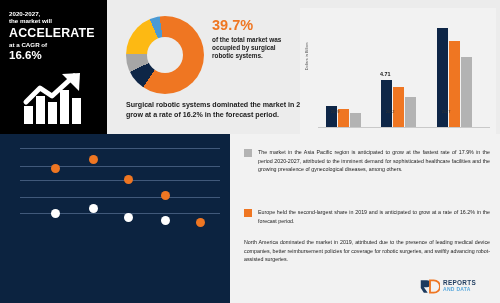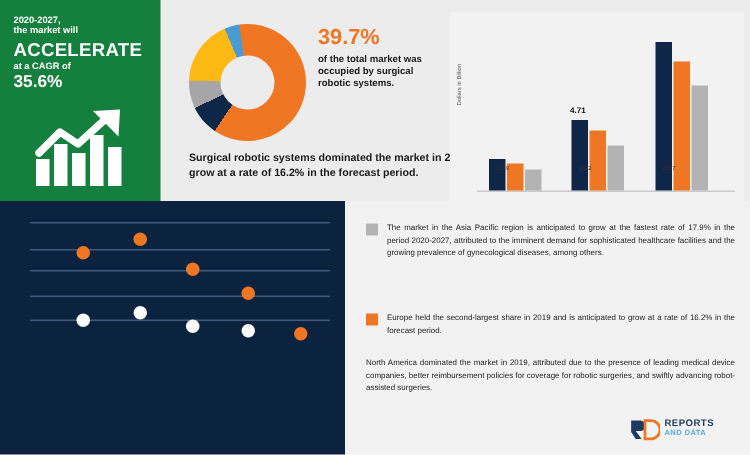--- a/index.html
+++ b/index.html
@@ -6,21 +6,21 @@
   body{
     width:500px;height:303px;
     font-family:"Liberation Sans", sans-serif;
     background:#ffffff;
     overflow:hidden;
   }
   .page{position:relative;width:500px;height:303px;}
 
   
   .top-band{position:absolute;left:0;top:0;width:500px;height:134px;background:#ececec;}
-  .orange-panel{position:absolute;left:0;top:0;width:107px;height:134px;background:#15803d;}
+  .orange-panel{position:absolute;left:0;top:0;width:107px;height:134px;background:#000000;}
 
   .op-txt{position:absolute;left:9px;top:10px;width:92px;color:#fff;line-height:1.18;}
   .op-l1{font-size:6.2px;font-weight:700;}
   .op-l2{font-size:6.2px;font-weight:700;}
   .op-accel{font-size:12.4px;font-weight:700;letter-spacing:.2px;margin-top:1px;}
   .op-l3{font-size:6.2px;font-weight:700;margin-top:1px;}
   .op-cagr{font-size:11.5px;font-weight:700;}
 
   .growth-ico{position:absolute;left:22px;top:72px;width:70px;height:52px;}
 
@@ -90,21 +90,21 @@
 <div class="page">
 
   <div class="top-band">
 
     <div class="orange-panel">
       <div class="op-txt">
         <div class="op-l1">2020-2027,</div>
         <div class="op-l2">the market will</div>
         <div class="op-accel">ACCELERATE</div>
         <div class="op-l3">at a CAGR of</div>
-        <div class="op-cagr">35.6%</div>
+        <div class="op-cagr">16.6%</div>
       </div>
       <svg class="growth-ico" viewBox="0 0 70 52">
         <rect x="2" y="34" width="9" height="18" fill="#fff"></rect>
         <rect x="14" y="24" width="9" height="28" fill="#fff"></rect>
         <rect x="26" y="30" width="9" height="22" fill="#fff"></rect>
         <rect x="38" y="18" width="9" height="34" fill="#fff"></rect>
         <rect x="50" y="26" width="9" height="26" fill="#fff"></rect>
         <path d="M4 30 L18 16 L30 24 L52 4" stroke="#fff" stroke-width="5" fill="none" stroke-linecap="round" stroke-linejoin="round"></path>
         <path d="M40 2 L58 1 L57 19 Z" fill="#fff"></path>
       </svg>

